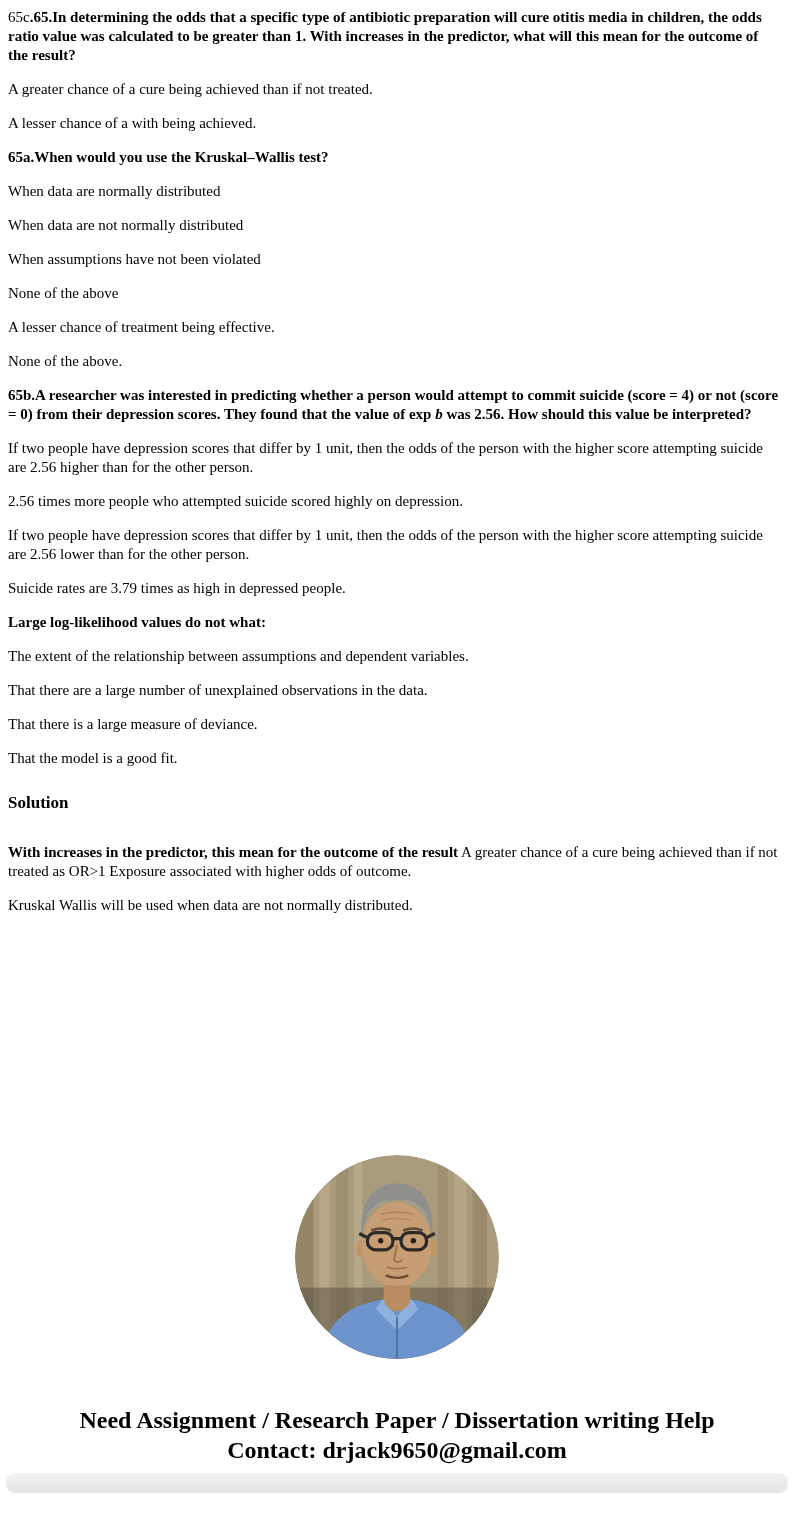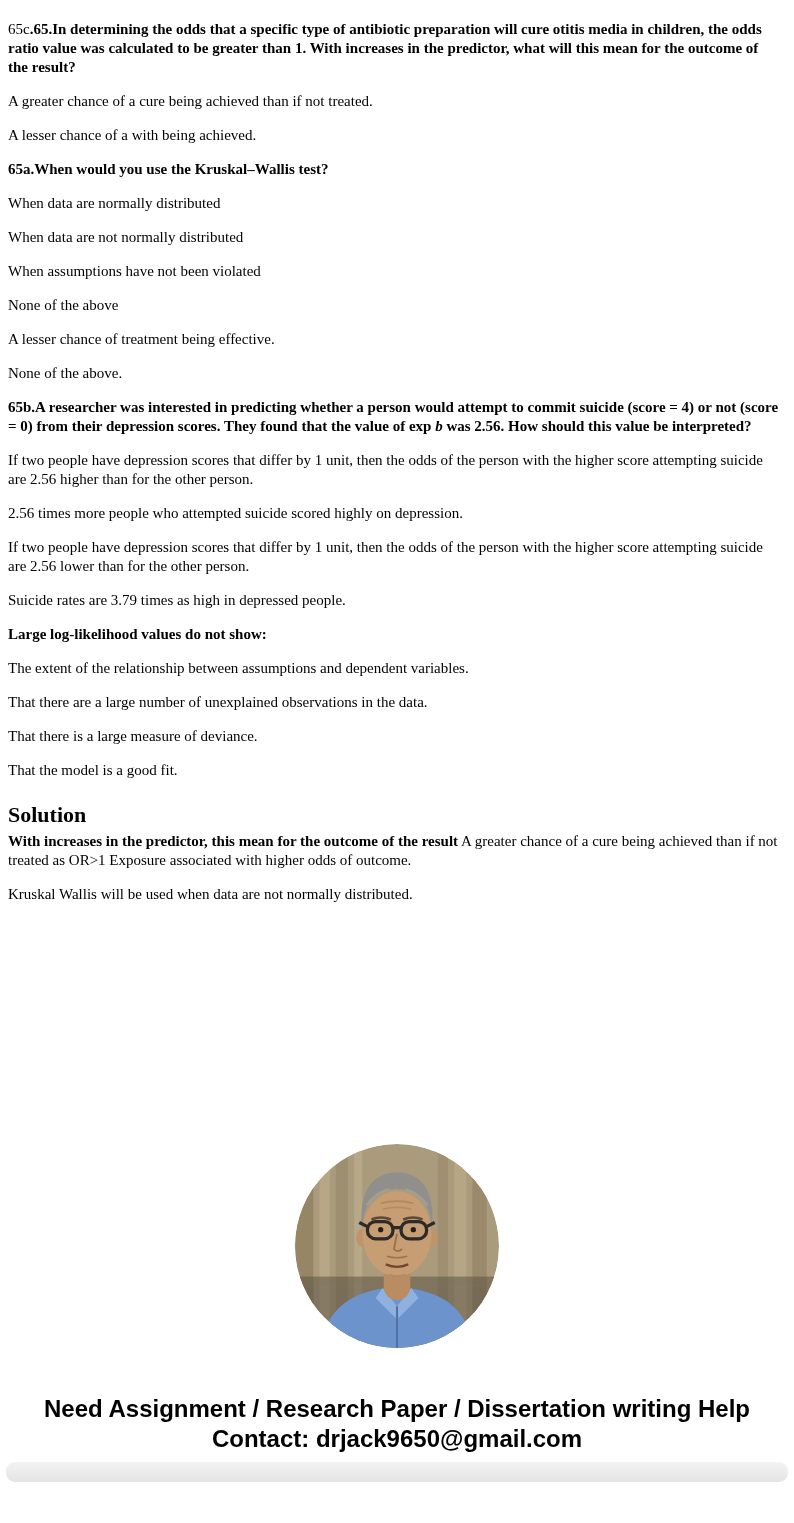--- a/index.html
+++ b/index.html
@@ -5,44 +5,44 @@
   * { box-sizing: border-box; }
   html, body { margin: 0; padding: 0; background: #ffffff; }
   body {
     width: 794px;
     min-height: 1523px;
     font-family: "Liberation Serif", serif;
     font-size: 15px;
     line-height: 19px;
     color: #000000;
   }
-  .doc { padding: 20px 12px 0 8px; }
+  .doc { padding: 8px 12px 0 8px; }
   .doc p { margin: 0 0 15px 0; }
   .bold { font-weight: bold; }
   .italic { font-style: italic; }
   h2.solution-heading {
     font-family: "Liberation Serif", serif;
-    font-size: 22px;
+    font-size: 17px;
     font-weight: bold;
-    margin: 24px 0 7px 0;
+    margin: 24px 0 30px 0;
     line-height: 21px;
   }
   .avatar-wrap {
     width: 204px;
     height: 204px;
     margin: 240px auto 0 auto;
     border-radius: 50%;
     overflow: hidden;
   }
   .avatar-wrap svg { display: block; width: 204px; height: 204px; }
   .footer {
     max-width: 760px;
     margin: 46px auto 0 auto;
     text-align: center;
-    font-family: Liberation Sans, sans-serif;
+    font-family: Liberation Serif, serif;
     font-weight: bold;
     font-size: 24px;
     line-height: 30px;
     color: #000000;
   }
   .bottom-strip {
     height: 20px;
     margin: 8px 6px 0 6px;
     border-radius: 9px;
     background: linear-gradient(#f3f3f3, #e4e4e4);
@@ -67,21 +67,21 @@
   <p>A lesser chance of treatment being effective.</p>
   <p>None of the above.</p>
 
   <p class="bold"><span>65b.A researcher was interested in predicting whether a person would attempt to commit suicide (score = 4) or not (score = 0) from their depression scores. They found that the value of exp </span><span class="italic">b</span><span> was 2.56. How should this value be interpreted?</span></p>
 
   <p>If two people have depression scores that differ by 1 unit, then the odds of the person with the higher score attempting suicide are 2.56 higher than for the other person.</p>
   <p>2.56 times more people who attempted suicide scored highly on depression.</p>
   <p>If two people have depression scores that differ by 1 unit, then the odds of the person with the higher score attempting suicide are 2.56 lower than for the other person.</p>
   <p>Suicide rates are 3.79 times as high in depressed people.</p>
 
-  <p class="bold">Large log-likelihood values do not show:</p>
+  <p class="bold">Large log-likelihood values do not what:</p>
 
   <p>The extent of the relationship between assumptions and dependent variables.</p>
   <p>That there are a large number of unexplained observations in the data.</p>
   <p>That there is a large measure of deviance.</p>
   <p>That the model is a good fit.</p>
 
   <h2 class="solution-heading">Solution</h2>
 
   <p><span class="bold">With increases in the predictor, this mean for the outcome of the result</span><span> A greater chance of a cure being achieved than if not treated as OR&gt;1 Exposure associated with higher odds of outcome.</span></p>
 

